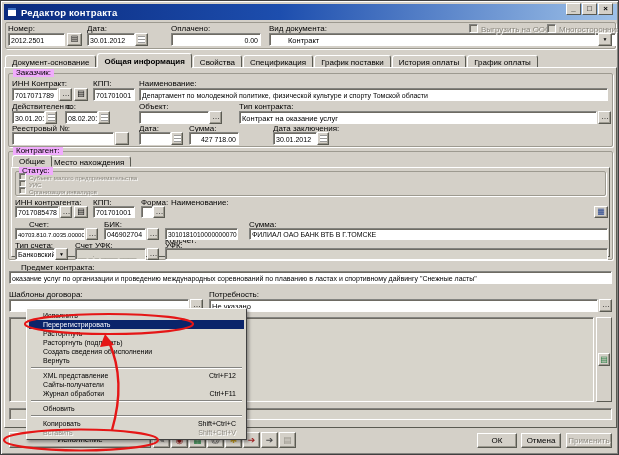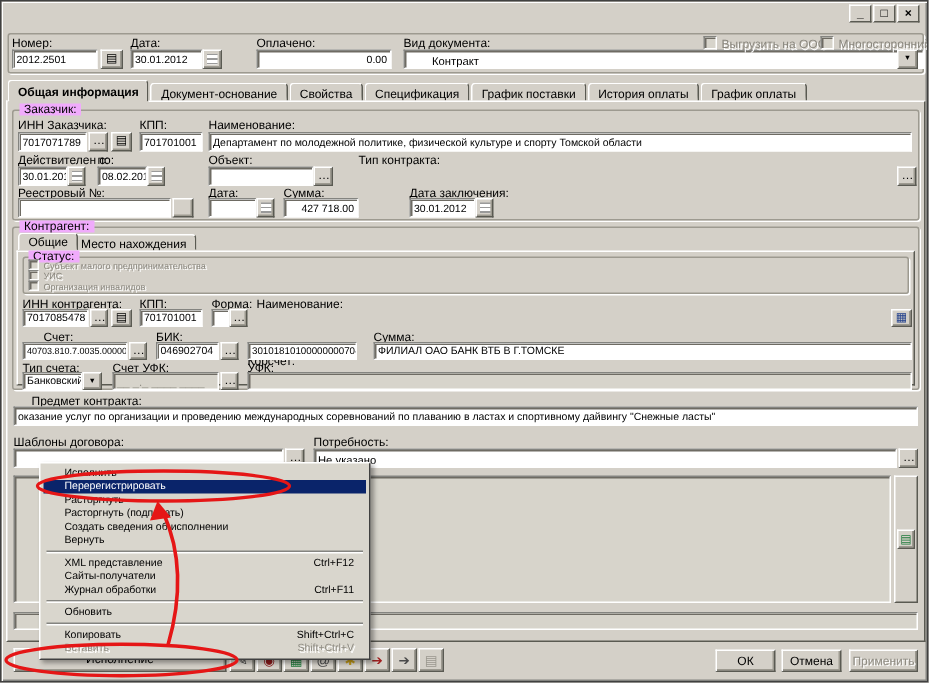--- a/index.html
+++ b/index.html
@@ -55,20 +55,24 @@
   .tico{position:absolute;width:17px;height:16px;background:#d4d0c8;border:1px solid;
        border-color:#fff #5a5a52 #5a5a52 #fff;box-shadow:inset -1px -1px 0 #9d9a90;
        font-size:9px;line-height:14px;text-align:center;}
   .annot{position:absolute;left:0;top:0;z-index:20;pointer-events:none;}
 </style>
 </head>
 <body>
 
 <div class="win">
 
+  <div class="titlebar">
+    <div class="appico"></div>
+    <span class="tbtitle">Редактор контракта</span>
+  </div>
   <div class="wbtn" style="right:37px;">_</div>
   <div class="wbtn" style="right:21px;">□</div>
   <div class="wbtn" style="right:5px;">×</div>
 
   <div class="grp" style="left:4px;top:21px;width:611px;height:27px;"></div>
   <span class="lbl" style="left:7px;top:24px;">Номер:</span>
   <div class="fld num" style="left:7px;top:32px;width:57px;height:13px;">
       <span>2012.2501</span>
     </div>
   <div class="btn" style="left:66px;top:32px;width:15px;height:13px;">▤</div>
@@ -85,34 +89,34 @@
   <div class="fld" style="left:268px;top:32px;width:347px;height:13px;padding-left:16px;">
       <span>Контракт</span>
     </div>
   <div class="btn ddb" style="left:597px;top:32px;width:14px;height:13px;"></div>
   <div class="cb" style="left:468px;top:23px;"></div>
   <span class="lbl dis" style="left:480px;top:25px;">Выгрузить на ООС</span>
   <div class="cb" style="left:546px;top:23px;"></div>
   <span class="lbl dis" style="left:558px;top:25px;">Многосторонний</span>
 
   <div class="tabstrip">
+    <div class="tab">Документ-основание</div>
     <div class="tab active">Общая информация</div>
-    <div class="tab">Документ-основание</div>
     <div class="tab">Свойства</div>
     <div class="tab">Спецификация</div>
     <div class="tab">График поставки</div>
     <div class="tab">История оплаты</div>
     <div class="tab">График оплаты</div>
   </div>
 
   <div class="panel"></div>
 
   <div class="grp" style="left:7px;top:72px;width:605px;height:74px;z-index:2;"></div>
   <span class="cap" style="left:12px;top:68px;z-index:2;">Заказчик:</span>
-  <span class="lbl" style="left:11px;top:79px;z-index:2;">ИНН Заказчика:</span>
+  <span class="lbl" style="left:11px;top:79px;z-index:2;">ИНН Контракт:</span>
   <div class="fld num" style="left:11px;top:87px;width:46px;height:13px;z-index:2;">
       <span>7017071789</span>
     </div>
   <div class="btn btn3" style="left:58px;top:87px;width:13px;height:13px;z-index:2;"></div>
   <div class="btn" style="left:73px;top:87px;width:14px;height:13px;z-index:2;">▤</div>
   <span class="lbl" style="left:92px;top:79px;z-index:2;">КПП:</span>
   <div class="fld num" style="left:92px;top:87px;width:42px;height:13px;z-index:2;">
       <span>701701001</span>
     </div>
   <span class="lbl" style="left:138px;top:79px;z-index:2;">Наименование:</span>
@@ -129,20 +133,23 @@
   <div class="fld num" style="left:64px;top:110px;width:33px;height:13px;z-index:2;">
       <span>08.02.2012</span>
     </div>
   <div class="btn calb" style="left:97px;top:110px;width:12px;height:13px;z-index:2;"></div>
   <span class="lbl" style="left:138px;top:102px;z-index:2;">Объект:</span>
   <div class="fld" style="left:138px;top:110px;width:70px;height:13px;z-index:2;">
       <span></span>
     </div>
   <div class="btn btn3" style="left:208px;top:110px;width:13px;height:13px;z-index:2;"></div>
   <span class="lbl" style="left:238px;top:102px;z-index:2;">Тип контракта:</span>
+  <div class="fld" style="left:238px;top:110px;width:358px;height:13px;z-index:2;">
+      <span>Контракт на оказание услуг</span>
+    </div>
   <div class="btn btn3" style="left:597px;top:110px;width:13px;height:13px;z-index:2;"></div>
 
   <span class="lbl" style="left:11px;top:124px;z-index:2;">Реестровый №:</span>
   <div class="fld" style="left:11px;top:131px;width:102px;height:13px;z-index:2;">
       <span></span>
     </div>
   <div class="btn" style="left:114px;top:131px;width:14px;height:13px;z-index:2;"></div>
   <span class="lbl" style="left:138px;top:124px;z-index:2;">Дата:</span>
   <div class="fld num" style="left:138px;top:131px;width:32px;height:13px;z-index:2;">
       <span></span>

